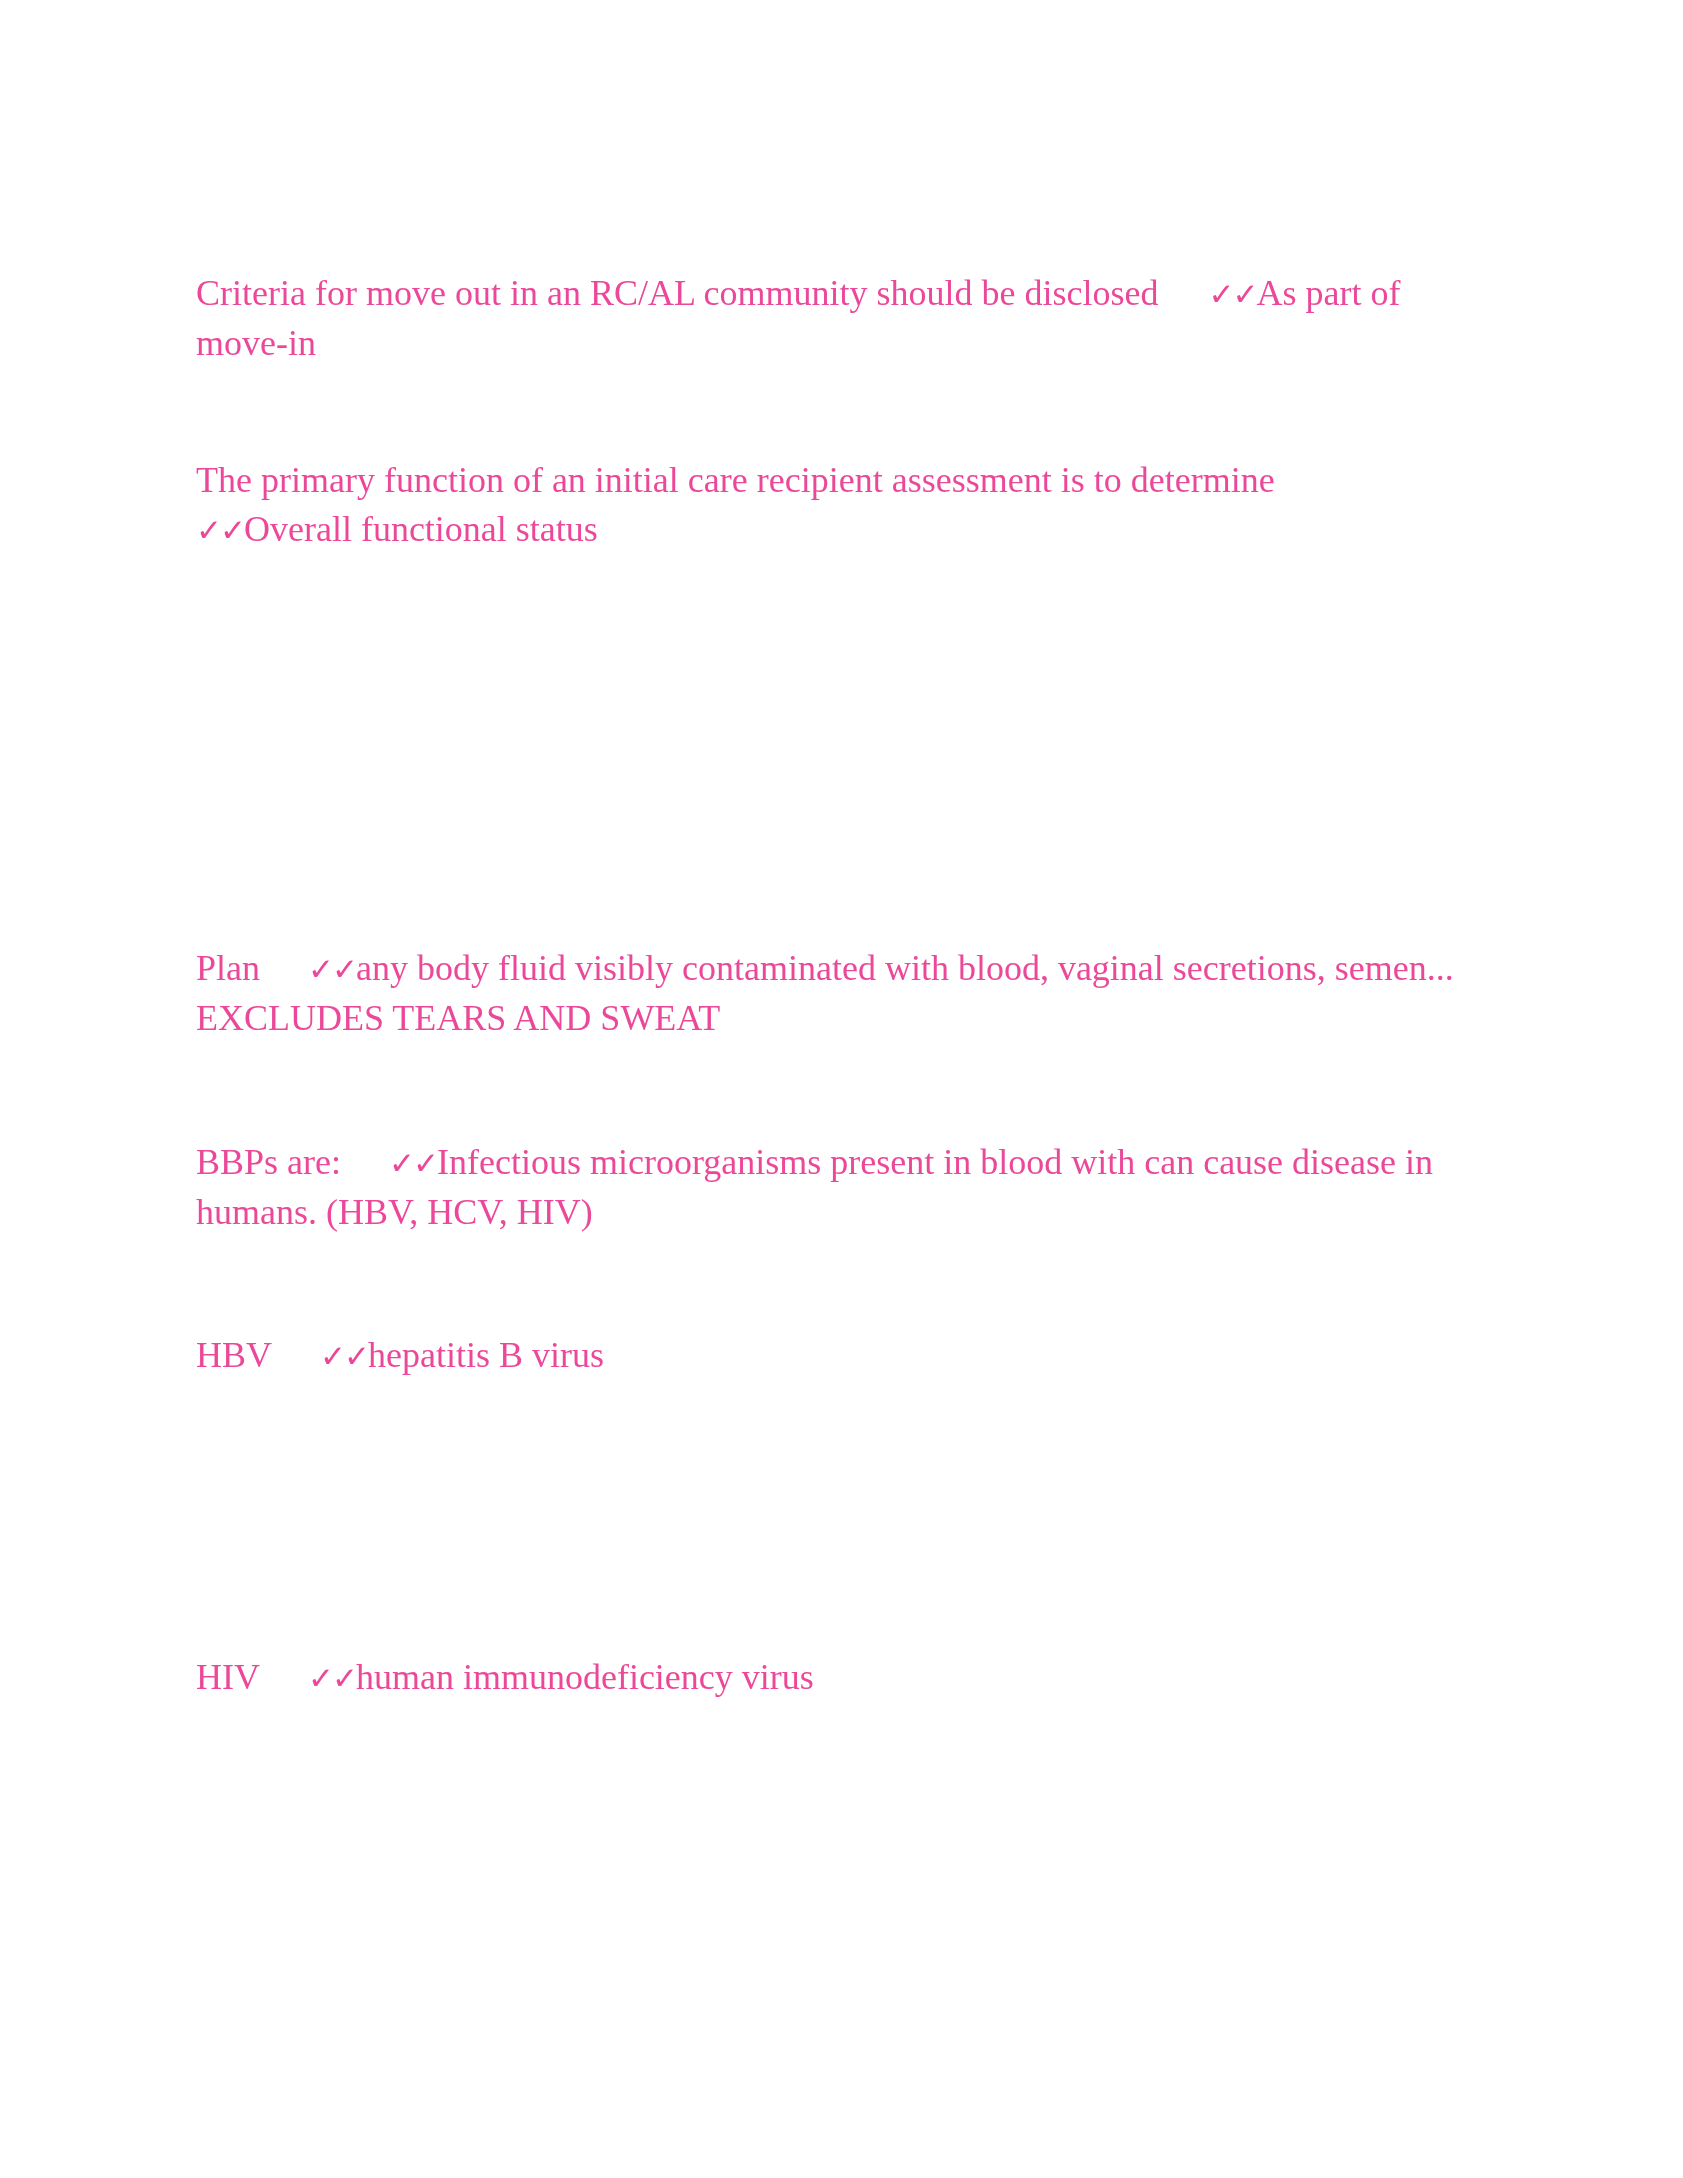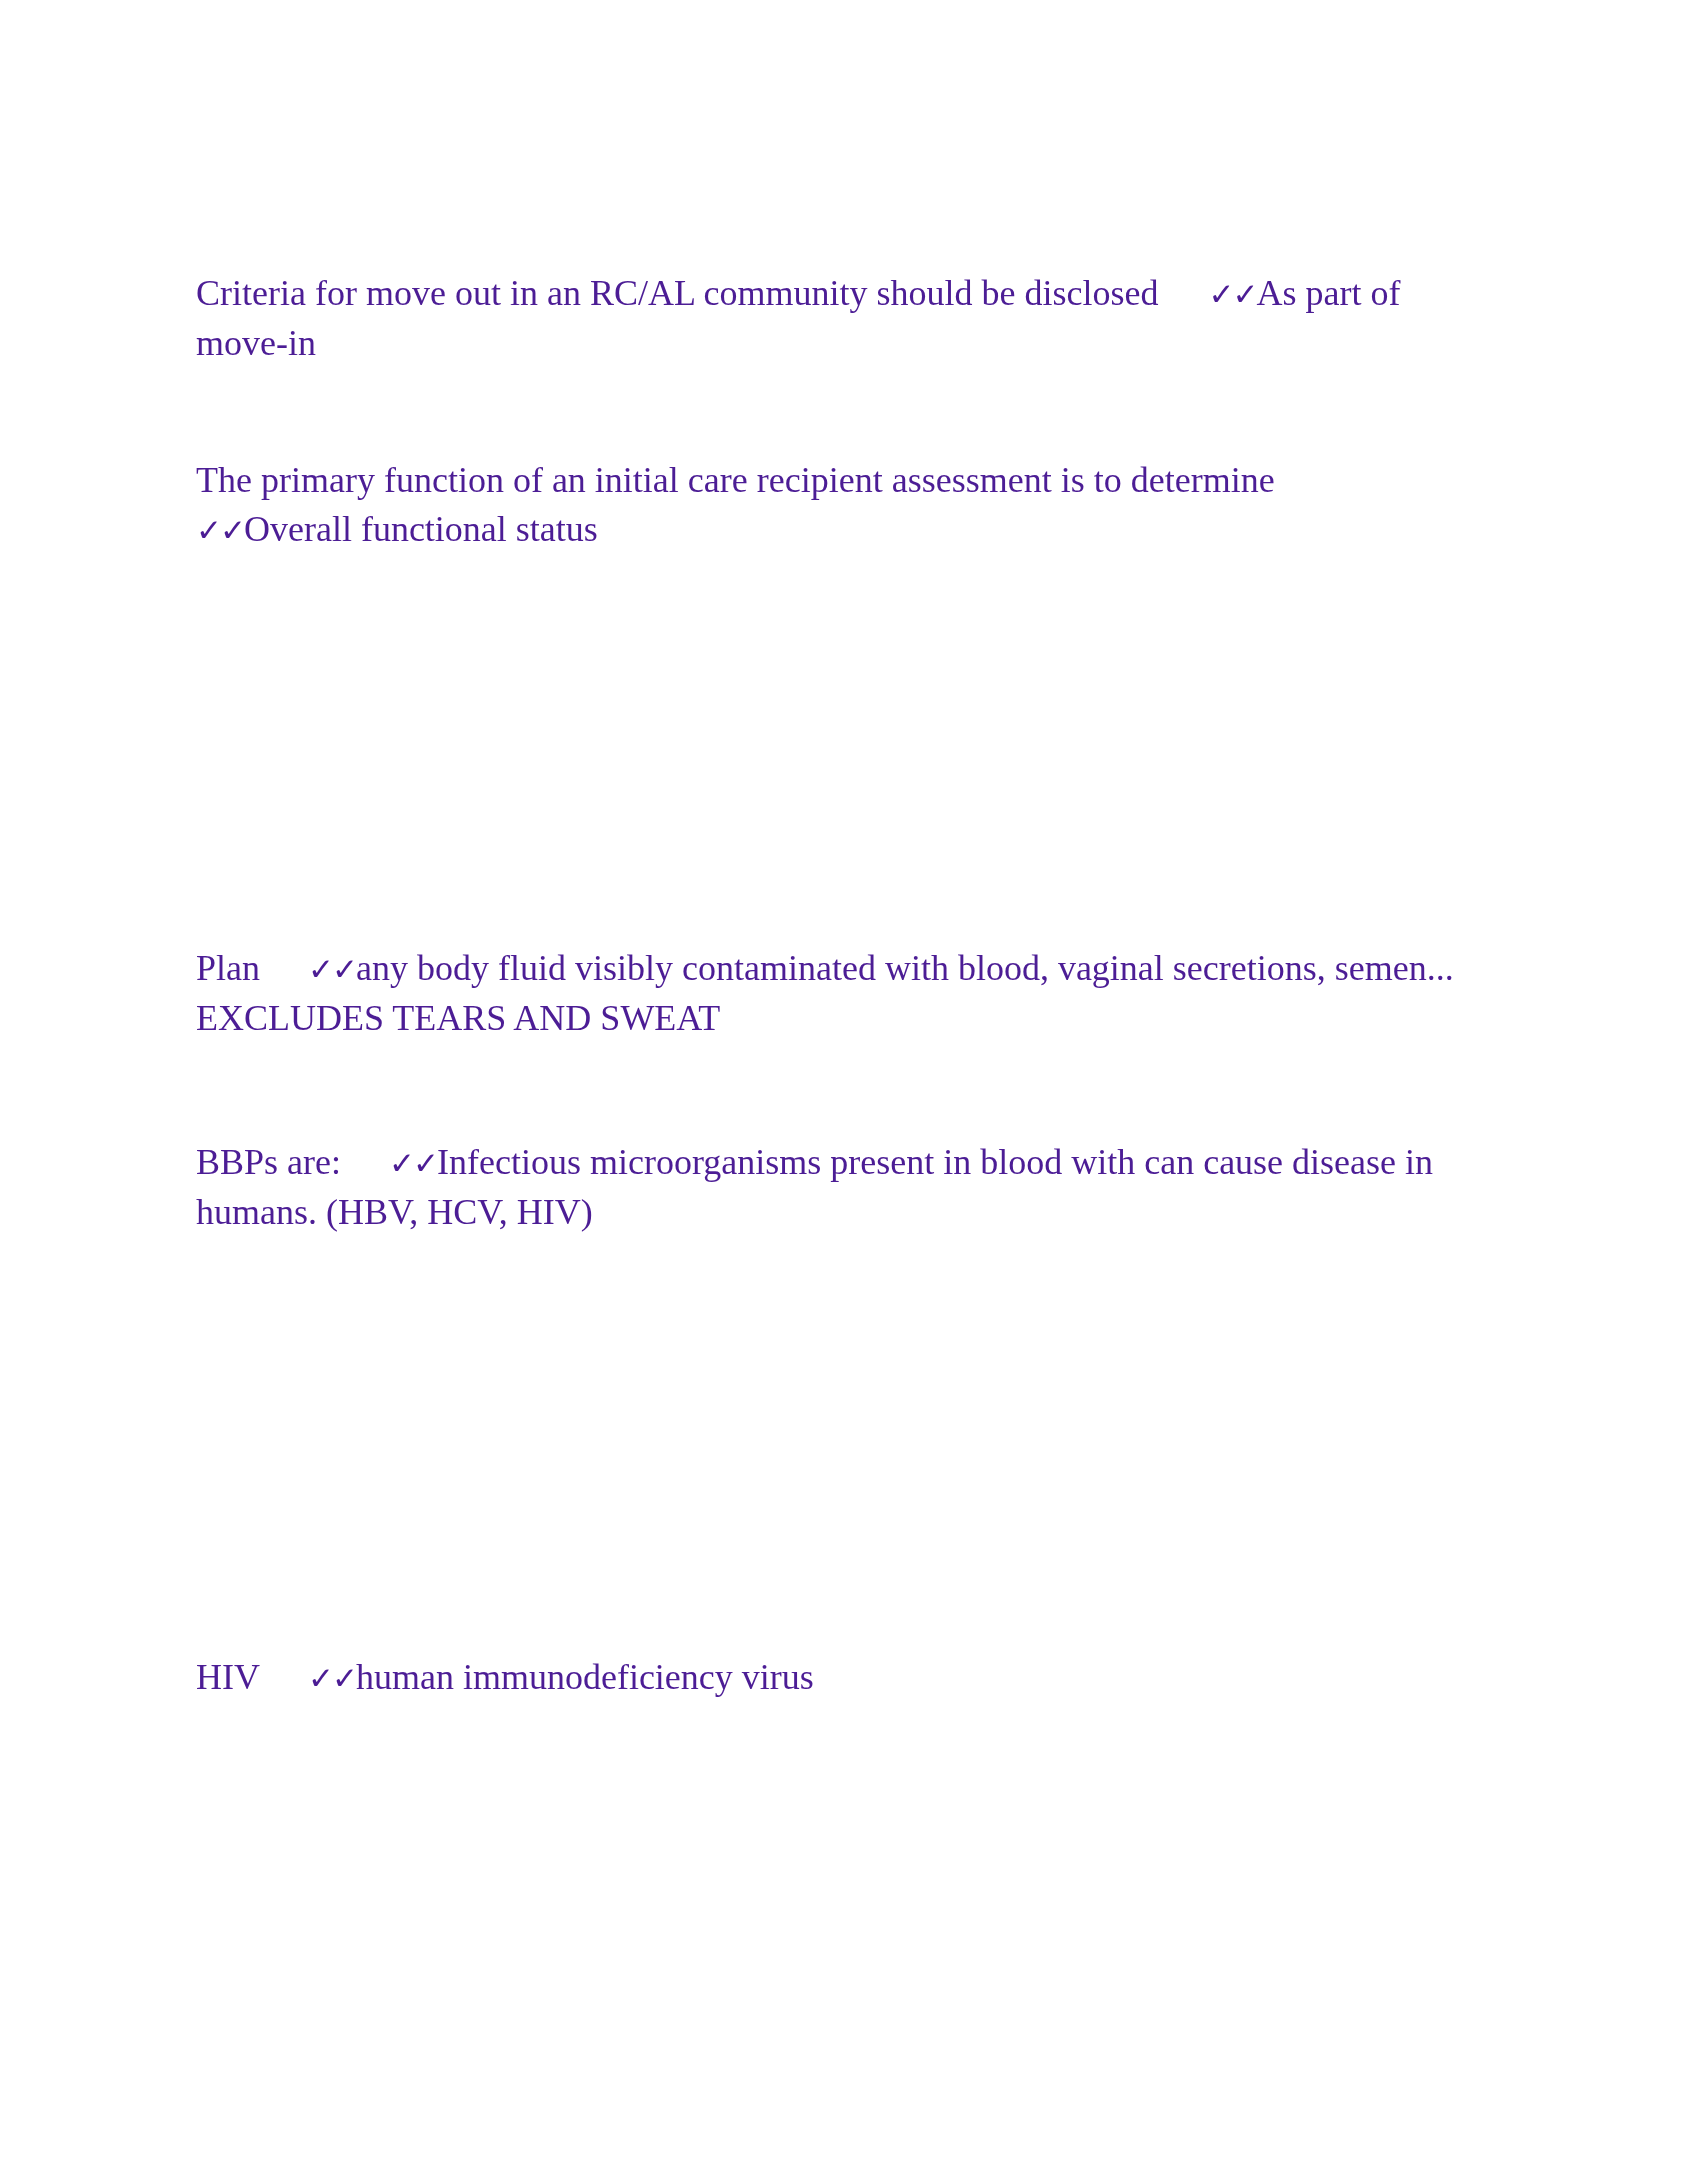--- a/index.html
+++ b/index.html
@@ -5,21 +5,21 @@
   html, body { margin: 0; padding: 0; background: #ffffff; }
   body { width: 1683px; height: 2178px; position: relative; overflow: hidden; }
   .page { position: absolute; left: 0; top: 0; width: 1683px; height: 2178px; background: #fff; }
   .entry {
     position: absolute;
     left: 196px;
     width: 1287px;
     font-family: "Liberation Serif", "DejaVu Serif", serif;
     font-size: 36px;
     line-height: 49px;
-    color: #4c1d95;
+    color: #ec4899;
   }
   .term { }
   .gap { display: inline-block; width: 50px; }
   .check { font-family: "DejaVu Sans", sans-serif; font-weight: bold; font-size: 31px; letter-spacing: -2px; }
 </style>
 </head>
 <body>
 
 <div class="page">
 
@@ -34,20 +34,23 @@
 
 
   <div class="entry" style="top:944px;">
     <span class="term">Plan</span><span class="gap" style="width:48px"></span><span class="check">✓✓</span><span>any body fluid visibly contaminated with blood, vaginal secretions, semen... EXCLUDES TEARS AND SWEAT</span>
   </div>
 
   <div class="entry" style="top:1138px;">
     <span class="term">BBPs are:</span><span class="gap" style="width:48px"></span><span class="check">✓✓</span><span>Infectious microorganisms present in blood with can cause disease in humans. (HBV, HCV, HIV)</span>
   </div>
 
+  <div class="entry" style="top:1331px;">
+    <span class="term">HBV</span><span class="gap" style="width:48px"></span><span class="check">✓✓</span><span>hepatitis B virus</span>
+  </div>
 
 
   <div class="entry" style="top:1622px;margin-top:31px;">
     <span class="term">HIV</span><span class="gap" style="width:48px"></span><span class="check">✓✓</span><span>human immunodeficiency virus</span>
   </div>
 
 
 </div>
 
 

